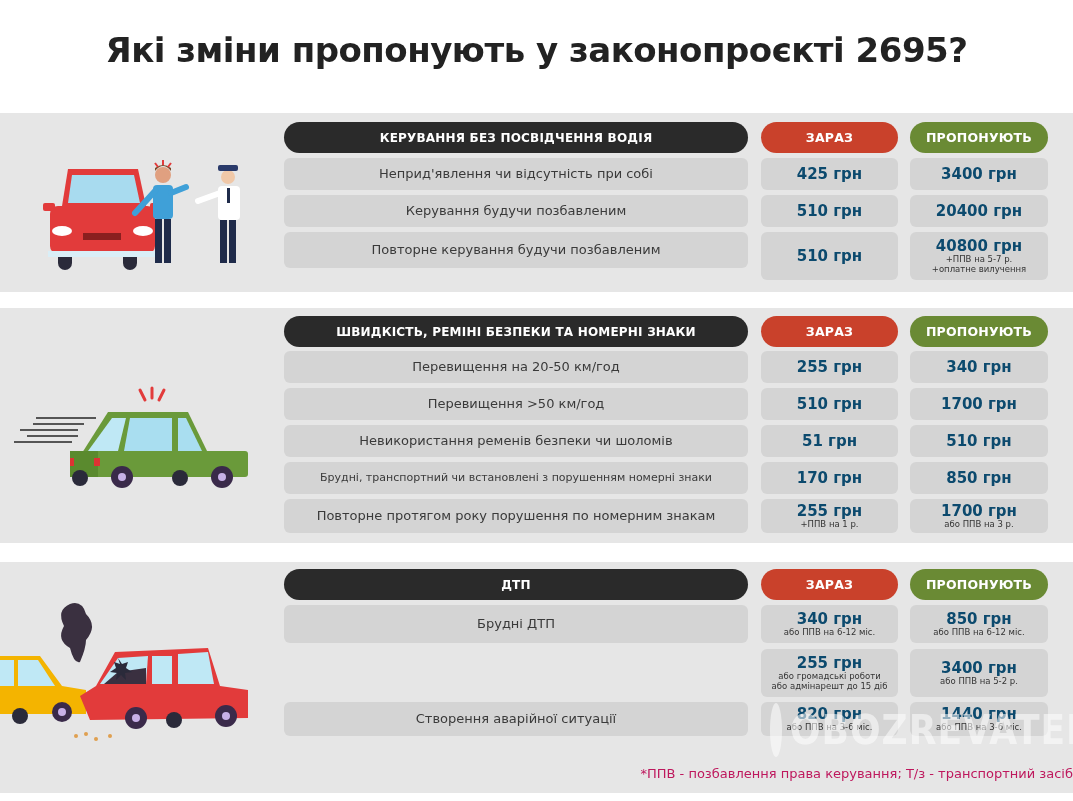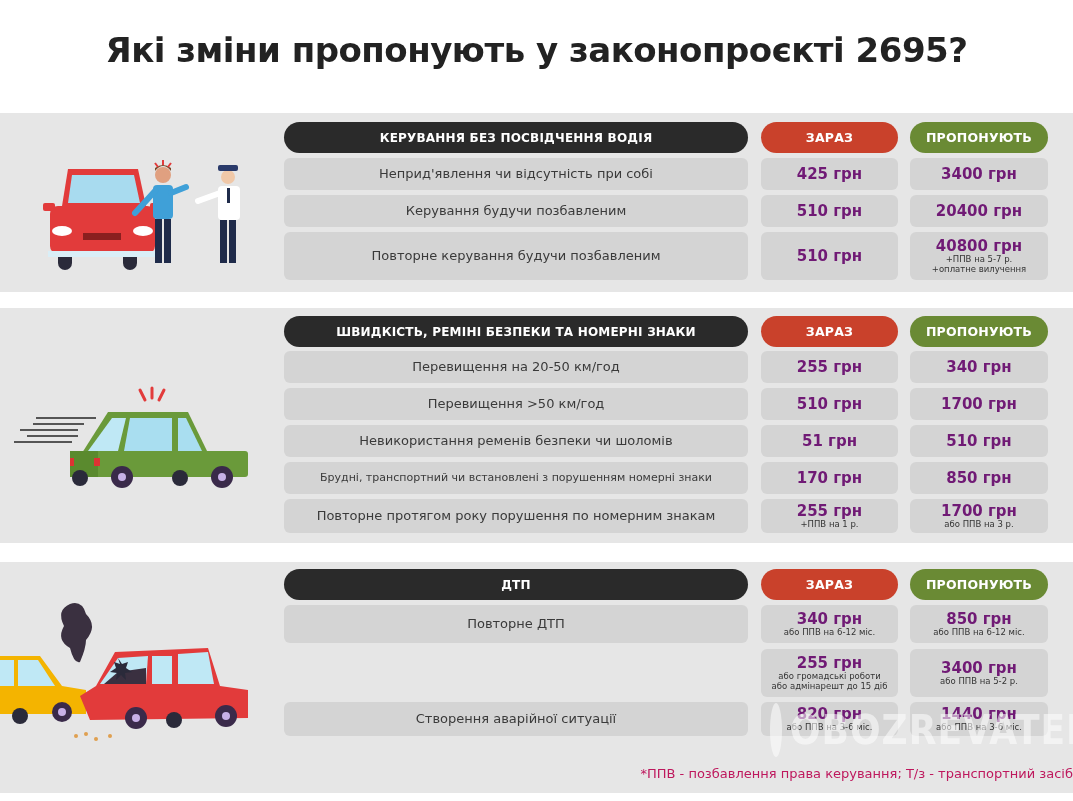--- a/index.html
+++ b/index.html
@@ -32,21 +32,21 @@
 
   .cell {
     position: absolute; background: #d4d4d4; border-radius: 6px;
     display: flex; flex-direction: column; align-items: center; justify-content: center;
     text-align: center; line-height: 1.1;
   }
   .c-desc { left: 284px; width: 464px; font-size: 13px; color: #3a3a3a; }
   .c-desc.small { font-size: 11px; }
   .c-now  { left: 761px; width: 137px; }
   .c-prop { left: 910px; width: 138px; }
-  .amt { font-weight: bold; font-size: 15px; color: #701a75; }
+  .amt { font-weight: bold; font-size: 15px; color: #0c4a6e; }
   .note { font-size: 8.5px; color: #333333; line-height: 1.2; }
 
   .footer {
     position: absolute; top: 766px; left: 0; width: 1073px; text-align: right;
     font-size: 13px; color: #be185d;
   }
 
   .wm {
     position: absolute; left: 770px; top: 700px; width: 280px; height: 60px;
     display: flex; align-items: center; gap: 8px; opacity: 0.55; pointer-events: none;
@@ -102,21 +102,21 @@
   </div>
 
   <div class="cell c-desc" style="top:82px;height:32px">Керування будучи позбавленим</div>
   <div class="cell c-now" style="top:82px;height:32px">
     <span class="amt">510 грн</span>
   </div>
   <div class="cell c-prop" style="top:82px;height:32px">
     <span class="amt">20400 грн</span>
   </div>
 
-  <div class="cell c-desc" style="top:119px;height:48px">Повторне керування будучи позбавленим</div>
+  <div class="cell c-desc" style="top:119px;height:36px">Повторне керування будучи позбавленим</div>
   <div class="cell c-now" style="top:119px;height:48px">
     <span class="amt">510 грн</span>
   </div>
   <div class="cell c-prop" style="top:119px;height:48px">
     <span class="amt">40800 грн</span>
     <span class="note" style="white-space:pre-line">+ППВ на 5-7 р.
 +оплатне вилучення</span>
   </div>
 </div>
 
@@ -218,21 +218,21 @@
         <circle cx="86" cy="148" r="2"></circle>
         <circle cx="96" cy="153" r="2"></circle>
         <circle cx="110" cy="150" r="2"></circle>
       </g>
   </svg>
 
   <div class="hdr hdr-main" style="top:7px">ДТП</div>
   <div class="hdr hdr-now" style="top:7px">ЗАРАЗ</div>
   <div class="hdr hdr-prop" style="top:7px">ПРОПОНУЮТЬ</div>
 
-  <div class="cell c-desc" style="top:43px;height:38px">Повторне ДТП</div>
+  <div class="cell c-desc" style="top:43px;height:38px">Брудні ДТП</div>
   <div class="cell c-now" style="top:43px;height:38px">
     <span class="amt">340 грн</span>
     <span class="note">або ППВ на 6-12 міс.</span>
   </div>
   <div class="cell c-prop" style="top:43px;height:38px">
     <span class="amt">850 грн</span>
     <span class="note">або ППВ на 6-12 міс.</span>
   </div>
 
   <div class="cell c-now" style="top:87px;height:48px">

